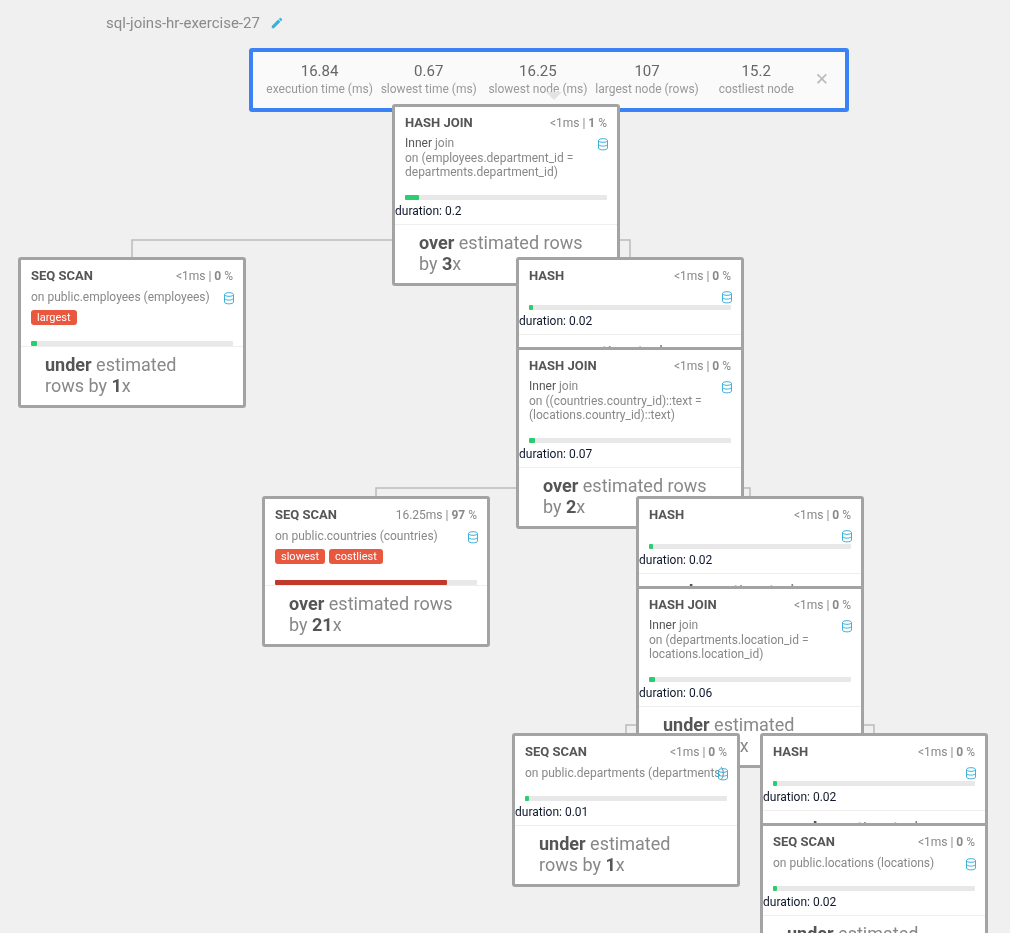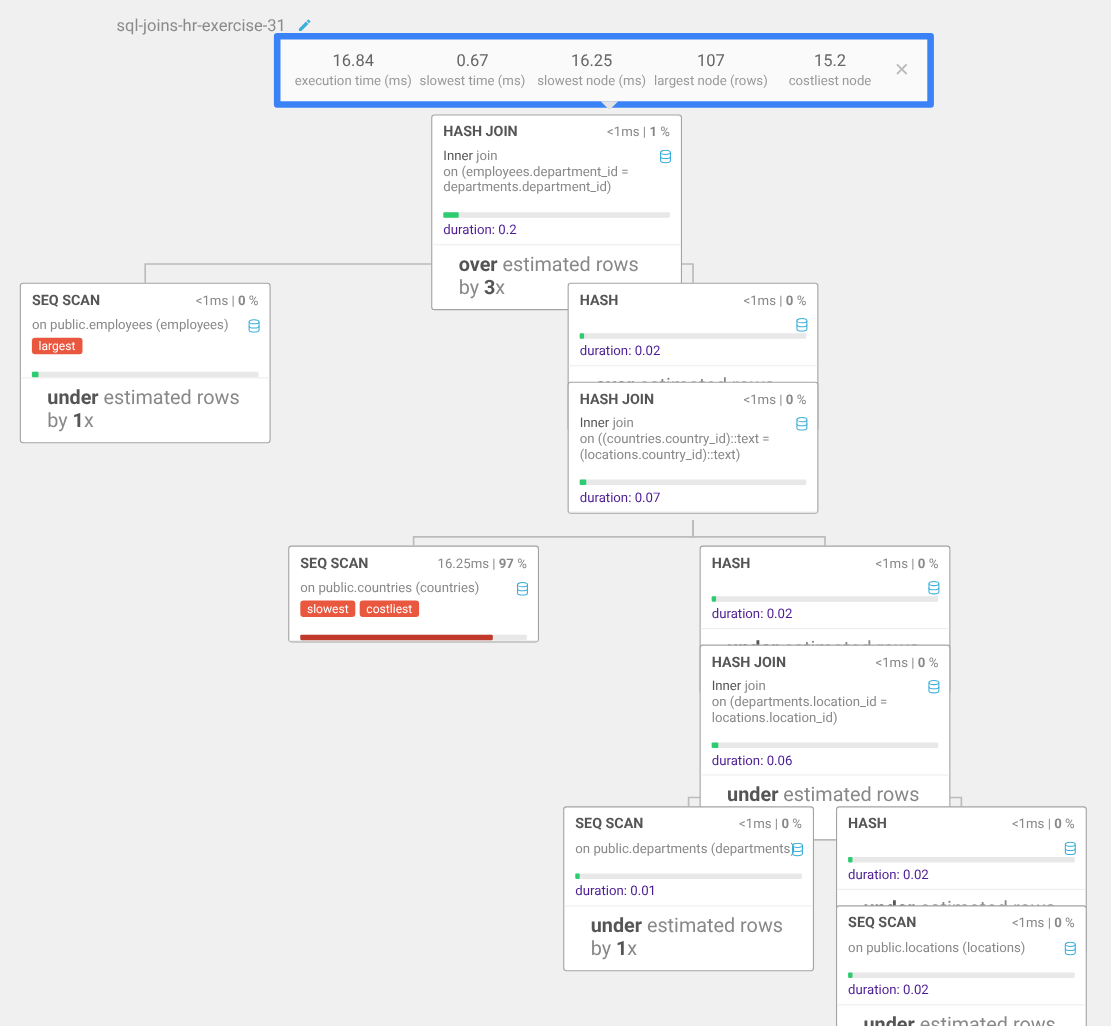--- a/index.html
+++ b/index.html
@@ -1,55 +1,55 @@
 <!DOCTYPE html>
 <html><head>
 <meta charset="utf-8">
 <style>
   html,body{margin:0;padding:0;background:#f0f0f0;font-family:-apple-system,BlinkMacSystemFont,"Segoe UI",Roboto,sans-serif;font-size:13px;color:#444}
   *{box-sizing:border-box}
   .canvas{position:relative;width:1010px;height:933px}
   .title-row{position:absolute;left:106px;top:14px;display:flex;align-items:center;gap:10px}
   .title{color:#8a8a8a;font-size:15px}
   .edit-icon{width:14px;height:14px}
-  .stats-bar{position:absolute;left:249px;top:30px;width:600px;background:#fafafa;border:6px solid #3b82f6;border-radius:3px;padding:10px 12px 12px;display:flex;align-items:center;justify-content:space-between}
+  .stats-bar{position:absolute;left:249px;top:48px;width:600px;background:#fafafa;border:4px solid #3b82f6;border-radius:3px;padding:10px 12px 12px;display:flex;align-items:center;justify-content:space-between}
   .stat{text-align:center;flex:1}
   .stat-val{color:#666;font-size:15px}
   .stat-lbl{color:#999;font-size:12px;margin-top:2px}
   .close-x{color:#bbb;font-size:17px;cursor:pointer;padding:0 4px}
   .pointer{position:absolute;left:546px;top:92px;width:0;height:0;border-left:8px solid transparent;border-right:8px solid transparent;border-top:8px solid #e3e3e3}
-  .node{position:absolute;background:#fff;border:1px solid #a3a3a3;border-radius:3px;width:228px}
+  .node{position:absolute;background:#fff;border:3px solid #a3a3a3;border-radius:3px;width:228px}
   .nh{display:flex;justify-content:space-between;align-items:baseline;padding:8px 10px 6px}
   .nh-title{font-weight:700;color:#555;font-size:13px}
   .nh-meta{color:#888;font-size:12px}
   .nbody{padding:0 10px 8px;position:relative}
   .join-type{color:#888;font-size:12px}
   .join-type .bold{color:#555}
   .on-clause{color:#888;font-size:12px;margin-top:1px;word-break:break-word}
   .badges{margin-top:5px}
   .badge{display:inline-block;background:#e9573f;color:#fff;font-size:11px;padding:1px 6px;border-radius:3px;margin-right:4px}
   .db-icon{position:absolute;right:8px;top:2px;width:12px;height:14px}
   .bar-wrap{height:5px;background:#e8e8e8;margin:8px 10px 0;position:relative;border-radius:1px}
   .bar-fill{height:100%;border-radius:1px}
   .bar-green{background:#2ecc71}
   .bar-red{background:#c0392b}
-  .dur{padding:4px 10px 6px;color:#4c1d95;font-size:12px}
+  .dur{padding:4px 0 6px;color:#0f172a;font-size:12px}
   .sep{border-top:1px solid #eee}
   .est{padding:7px 24px 9px;color:#888;font-size:18px}
   .est b{color:#555;font-weight:700}
   svg.conn{position:absolute;left:0;top:0;pointer-events:none}
   svg.conn path{stroke:#bbb;stroke-width:1.5;fill:none}
 </style>
 </head>
 <body>
 
 <div class="canvas">
 
   <div class="title-row">
-    <span class="title">sql-joins-hr-exercise-31</span>
+    <span class="title">sql-joins-hr-exercise-27</span>
     <svg class="edit-icon" viewBox="0 0 24 24">
         <path fill="#3bafda" d="M3 17.25V21h3.75L17.81 9.94l-3.75-3.75L3 17.25zM20.71 7.04a1 1 0 0 0 0-1.41l-2.34-2.34a1 1 0 0 0-1.41 0l-1.83 1.83 3.75 3.75 1.83-1.83z"></path>
       </svg>
   </div>
 
   <div class="stats-bar">
     <div class="stat">
         <div class="stat-val">16.84</div>
         <div class="stat-lbl">execution time (ms)</div>
       </div>
@@ -160,40 +160,42 @@
           <path d="M2 8c0 1.4 2.7 2.5 6 2.5s6-1.1 6-2.5" fill="none" stroke="#3bafda" stroke-width="1.3"></path>
         </svg>
       <div class="join-type"><span class="bold">Inner </span><span>join</span></div>
       <div class="on-clause"><span>on </span><span>((countries.country_id)::text = (locations.country_id)::text)</span></div>
     </div>
     <div class="bar-wrap">
         <div class="bar-fill bar-green" style="width:3%"></div>
       </div>
     <div class="dur"><span>duration: </span><span>0.07</span></div>
     <div class="sep"></div>
+    <div class="est"><b>over</b><span> estimated rows by </span><b>2</b><span>x</span></div>
   </div>
 
   <div class="node" style="left:262px;top:496px">
     <div class="nh">
         <span class="nh-title">SEQ SCAN</span>
         <span class="nh-meta"><span>16.25ms</span> | <b>97</b> %</span>
       </div>
     <div class="nbody">
       <svg class="db-icon" viewBox="0 0 16 18">
           <ellipse cx="8" cy="3" rx="6" ry="2.5" fill="none" stroke="#3bafda" stroke-width="1.3"></ellipse>
           <path d="M2 3v10c0 1.4 2.7 2.5 6 2.5s6-1.1 6-2.5V3" fill="none" stroke="#3bafda" stroke-width="1.3"></path>
           <path d="M2 8c0 1.4 2.7 2.5 6 2.5s6-1.1 6-2.5" fill="none" stroke="#3bafda" stroke-width="1.3"></path>
         </svg>
       <div class="on-clause"><span>on </span><span>public.countries (countries)</span></div>
       <div class="badges"><span class="badge">slowest</span><span class="badge">costliest</span></div>
     </div>
     <div class="bar-wrap">
         <div class="bar-fill bar-red" style="width:85%"></div>
       </div>
     <div class="sep"></div>
+    <div class="est"><b>over</b><span> estimated rows by </span><b>21</b><span>x</span></div>
   </div>
 
   <div class="node" style="left:636px;top:496px">
     <div class="nh">
         <span class="nh-title">HASH</span>
         <span class="nh-meta"><span>&lt;1ms</span> | <b>0</b> %</span>
       </div>
     <div class="nbody">
         <svg class="db-icon" viewBox="0 0 16 18">
           <ellipse cx="8" cy="3" rx="6" ry="2.5" fill="none" stroke="#3bafda" stroke-width="1.3"></ellipse>

